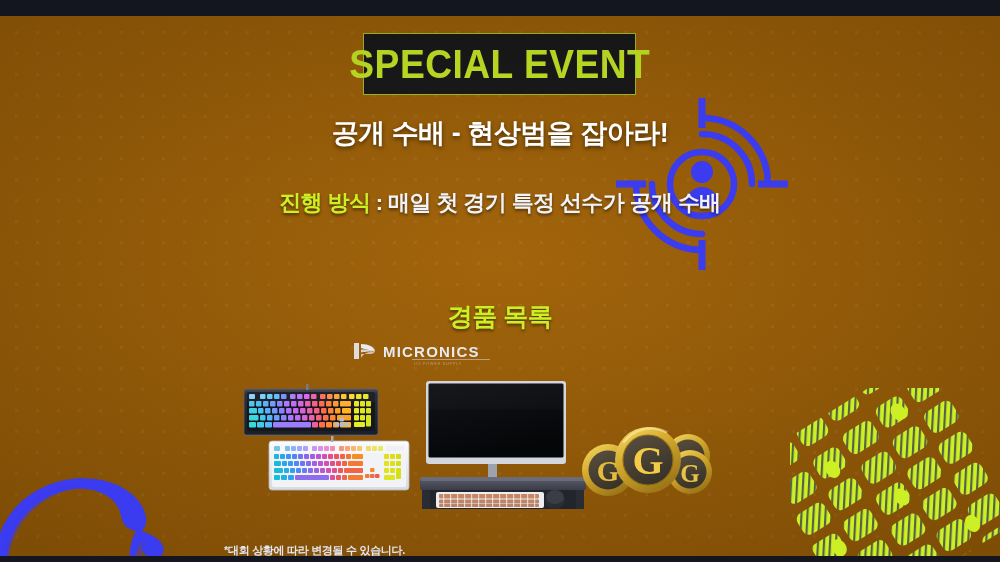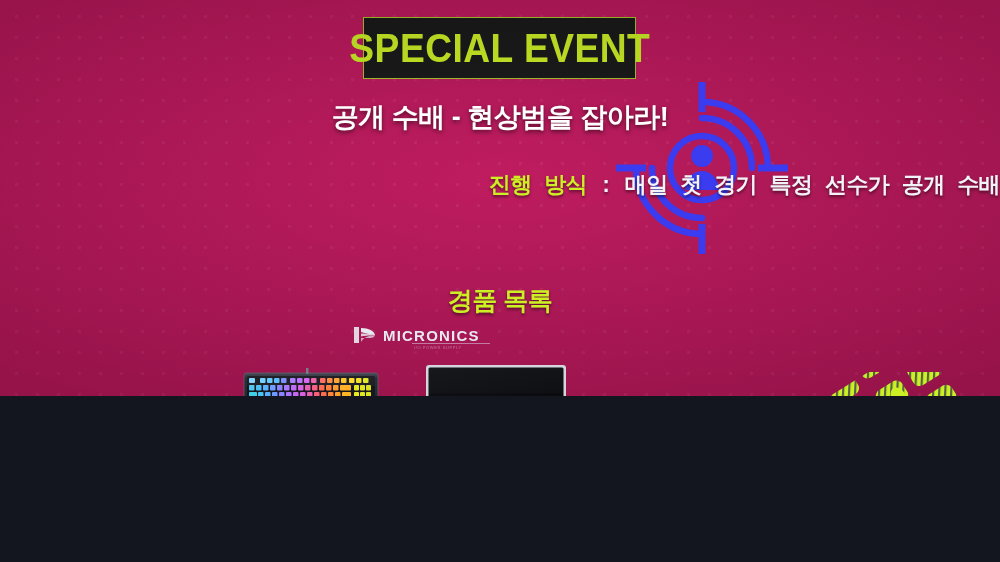--- a/index.html
+++ b/index.html
@@ -3,25 +3,26 @@
 <meta charset="utf-8">
 <style>
   html, body {
     margin: 0;
     padding: 0;
     background: #14161f;
   }
   #stage {
     position: relative;
     width: 1000px;
-    height: 396px;
+    height: 540px;
     overflow: hidden;
-    background-color: #be185d;
+    background-color: #a16207;
     font-family: "Liberation Sans", sans-serif;
     user-select: none;
+    margin-top: 16px;
   }
   
   #dots {
     position: absolute;
     inset: 0;
     background-image: radial-gradient(circle, rgba(255,255,255,0.055) 1.6px, rgba(255,255,255,0) 1.9px);
     background-size: 21px 21px;
     background-position: 6px 6px;
     pointer-events: none;
   }
@@ -70,24 +71,23 @@
     text-shadow: 0 2px 4px rgba(0,0,0,0.55);
     z-index: 6;
   }
 
   
   #desc {
     position: absolute;
     left: 0;
     right: 0;
     top: 170px;
-    text-align: right;
+    text-align: center;
     z-index: 6;
     line-height: 33px;
-    font-family: Liberation Mono, monospace;
   }
   #desc .line {
     color: #f2f3f8;
     font-size: 22px;
     font-weight: bold;
     letter-spacing: -0.6px;
     text-shadow: 0 2px 3px rgba(0,0,0,0.5);
     white-space: nowrap;
   }
   #desc .hl {
@@ -632,15 +632,16 @@
       <g>
         <ellipse cx="70" cy="46" rx="33" ry="33" fill="url(#grim)"></ellipse>
         <ellipse cx="70" cy="46" rx="25" ry="25" fill="url(#gface)"></ellipse>
         <ellipse cx="70" cy="46" rx="25" ry="25" fill="none" stroke="#8e6c16" stroke-width="1.2"></ellipse>
         <text x="70" y="60" font-family="'Liberation Serif', serif" font-size="40" font-weight="bold" fill="#f2cd48" text-anchor="middle">G</text>
         <path d="M46,28 A33,33 0 0 1 88,18" fill="none" stroke="#ffeea8" stroke-width="2.5" opacity="0.6" stroke-linecap="round"></path>
       </g>
     </svg>
   </div>
 
+  <div id="footnote">*대회 상황에 따라 변경될 수 있습니다.</div>
 
   <div id="vignette"></div>
 </div>
 
 </body></html>

